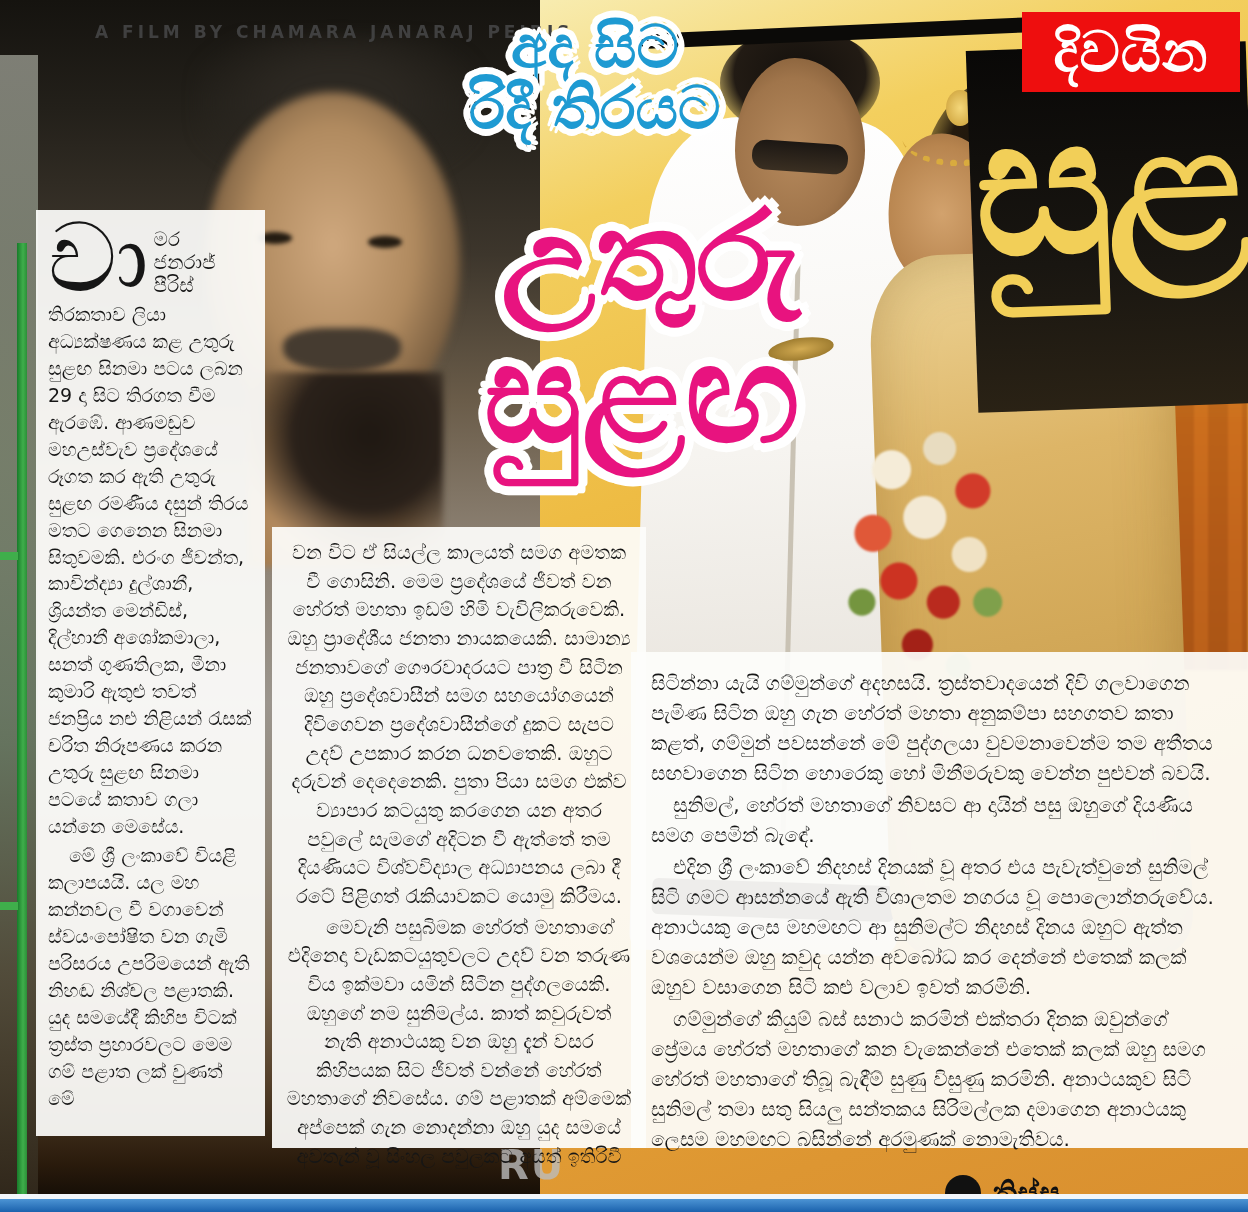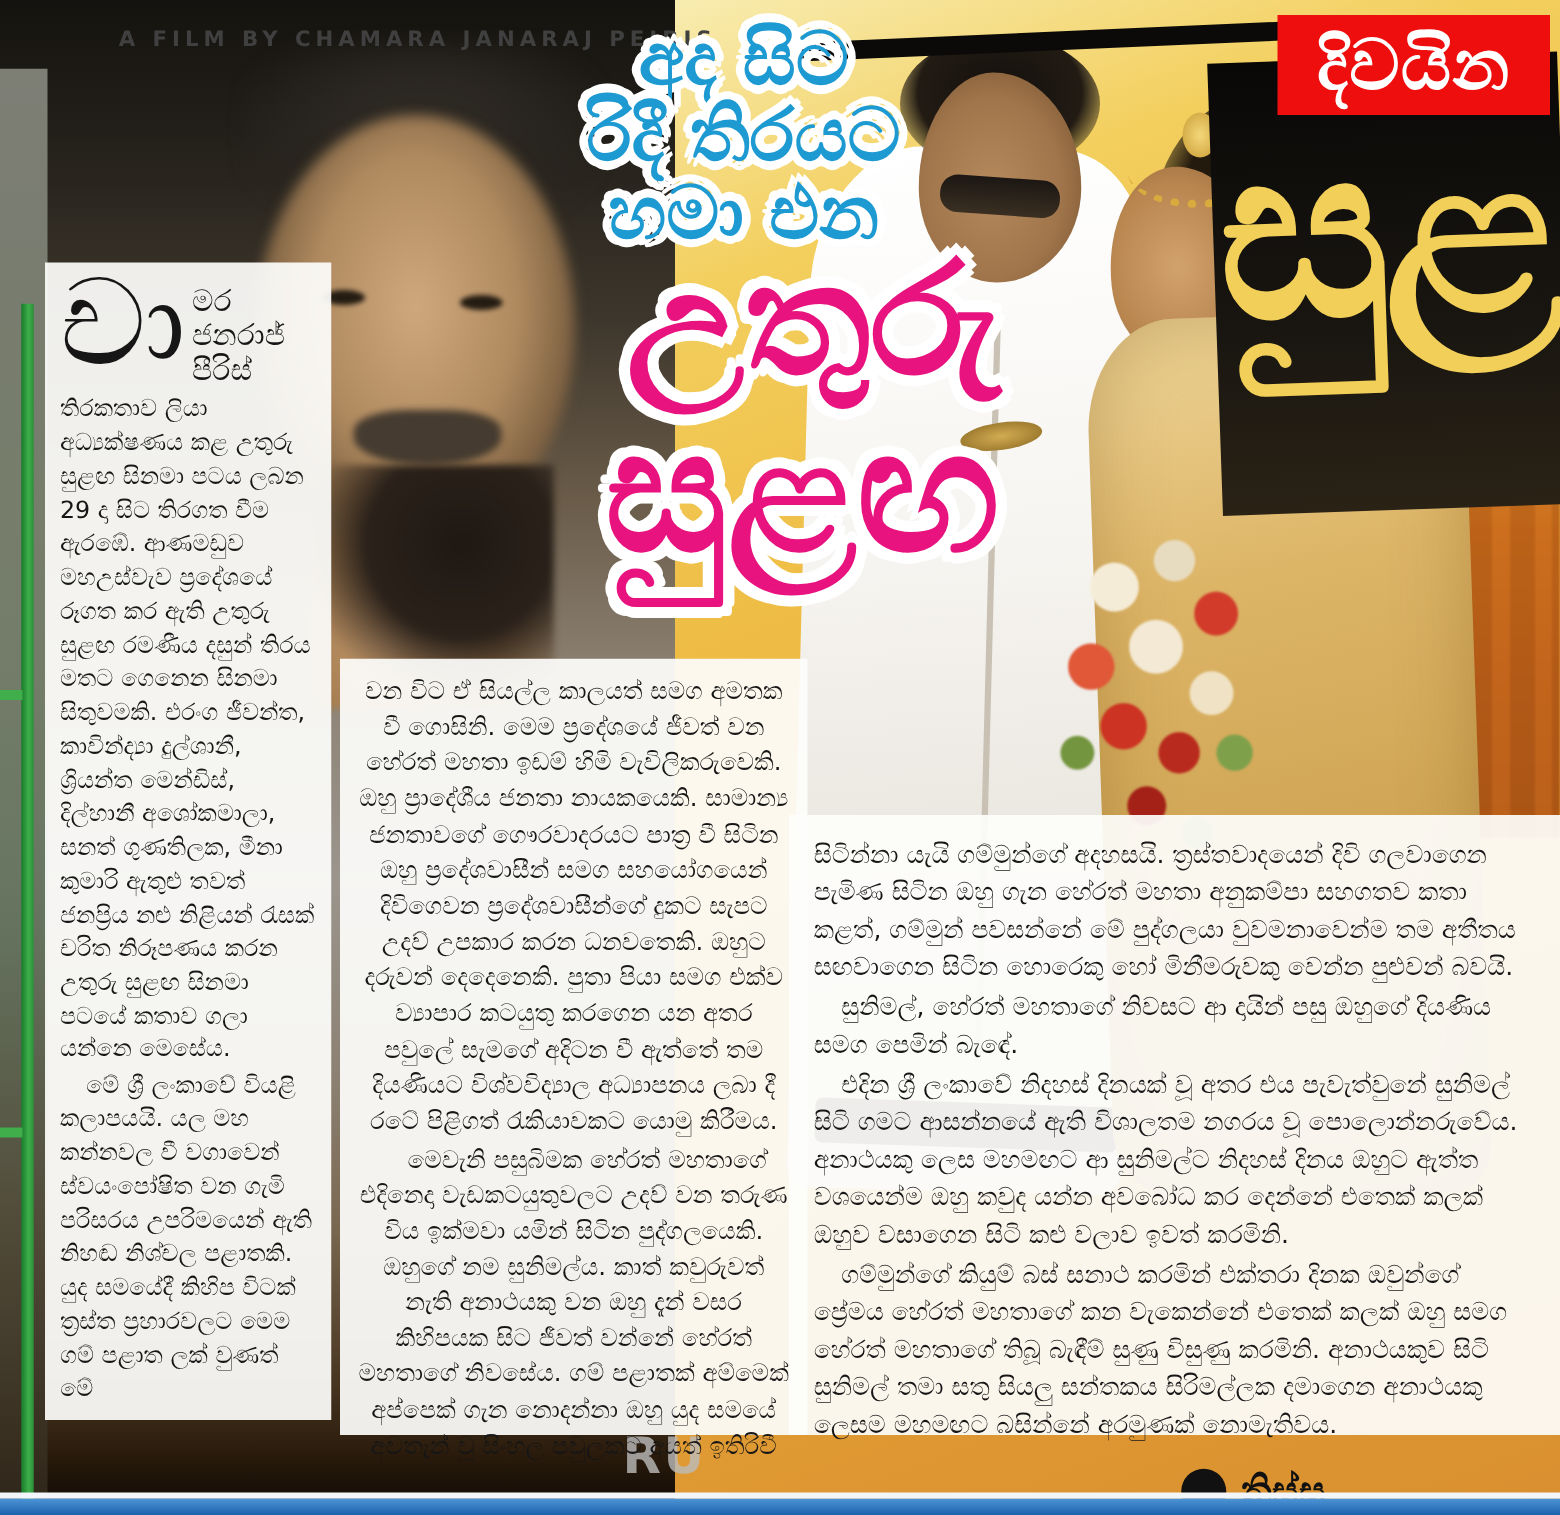--- a/index.html
+++ b/index.html
@@ -99,21 +99,21 @@
       -9px 0 0 #fff,9px 0 0 #fff,0 -9px 0 #fff,0 9px 0 #fff; }
   .main-title .l1 { font-size:124px; display:block; }
   .main-title .l2 { font-size:136px; display:block; margin-top:8px; }
   
   .col { position:absolute; background:rgba(253,253,251,.93); color:#161616; z-index:5; }
   .col p { margin:0; }
   .col p + p { text-indent:1.1em; margin-top:2px; }
   .col1 { left:36px; top:210px; width:229px; height:926px; padding:10px 12px 8px; font-size:19px; line-height:1.42; }
   .lead { display:flex; margin-bottom:4px; }
   .dropcap { font-size:96px; line-height:.8; font-weight:500; margin-right:5px; }
-  .leadrest { font-size:24px; line-height:1.14; padding-top:8px; }
+  .leadrest { font-size:20px; line-height:1.14; padding-top:8px; }
   .col2 { left:272px; top:527px; width:374px; height:621px; padding:12px 14px; font-size:19.5px; line-height:1.47;text-align:center; }
   .col3 { left:631px; top:652px; width:617px; height:496px; padding:16px 20px; font-size:20px; line-height:1.5; }
   .author-row { margin-top:16px; padding-left:294px; display:flex; align-items:center; gap:12px;
     font-size:30px; font-weight:800; color:#111; }
   .author-bullet { width:36px; height:36px; background:#111; border-radius:50%; flex:0 0 auto; }
   
   .watermark-ru { position:absolute; left:498px; top:1142px; z-index:2; font-size:40px; font-weight:800;
     color:#bcbcbc; opacity:.8; letter-spacing:2px; }
   .green-line { position:absolute; left:17px; top:243px; width:10px; height:969px; z-index:9;
     background:linear-gradient(90deg,#187c2a,#3fae4b 60%,#2c8f38); }
@@ -157,21 +157,20 @@
   <div class="poster-title-box">
     <span>සුළඟ</span>
   </div>
   <div class="masthead">දිවයින</div>
   <div class="film-credit">A FILM BY CHAMARA JANARAJ PEIRIS</div>
   <div class="watermark-ru">RU</div>
 
   <div class="kicker">
     <span>අද සිට</span><br>
     <span>රිදී තිරයට</span><br>
-    <span>හමා එන</span>
   </div>
   <div class="main-title">
     <span class="l1">උතුරු</span>
     <span class="l2">සුළඟ</span>
   </div>
 
   <div class="col col1">
     <div class="lead">
       <span class="dropcap">චා</span>
       <span class="leadrest">

